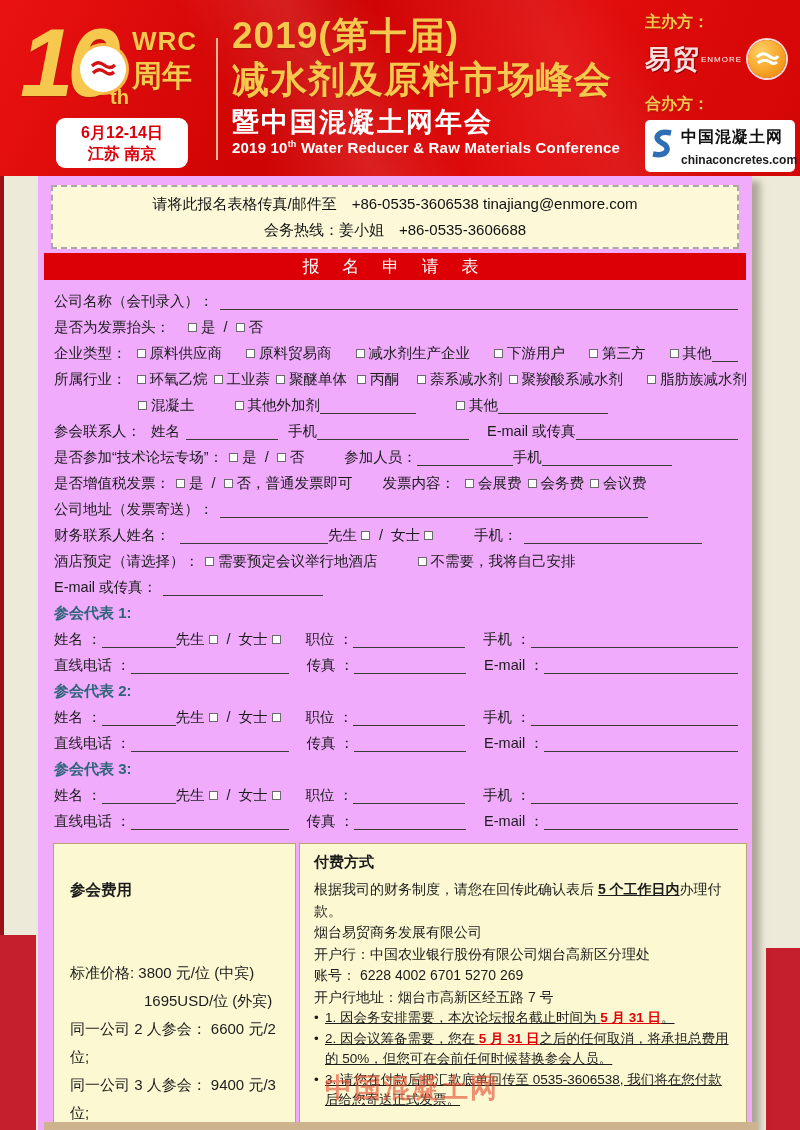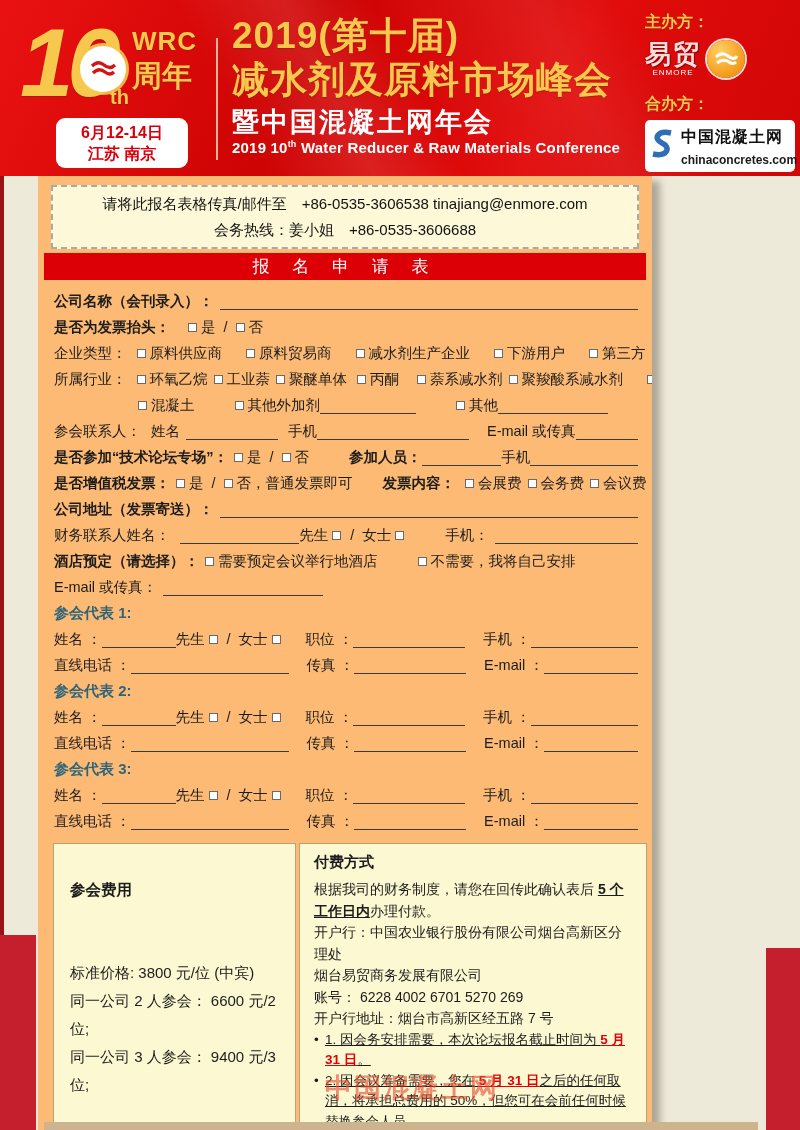--- a/index.html
+++ b/index.html
@@ -38,54 +38,54 @@
   }
   .hdr-divider { position:absolute; left:216px; top:38px; width:2px; height:122px; background:rgba(255,238,205,.75); }
   .titles { position:absolute; left:232px; top:14px; width:402px; }
   .t1 { font-size:37px; line-height:44px; font-weight:900; letter-spacing:1px; }
   .t2 { margin-top:4px; font-size:27px; line-height:32px; font-weight:bold; color:#fff; letter-spacing:2px; }
   .t3 { margin-top:1px; font-size:15px; font-weight:bold; color:#fff; letter-spacing:.2px; }
   .t3 sup { font-size:9px; }
   .hosts { position:absolute; left:645px; top:12px; width:150px; }
   .hlabel { font-size:16px; font-weight:bold; }
   .hlogo-row { margin-top:5px; display:flex; align-items:center; gap:6px; height:42px; }
-  .yimao { display:inline-flex; flex-direction:column; align-items:center; line-height:1; }
+  .yimao { display:inline-flex; flex-direction:row; align-items:center; line-height:1; }
   .yimao .ym-cn { font-size:26px; font-weight:900; color:#ffdddd;
     text-shadow:0 0 2px #8f0000, 1px 1px 0 #8f0000; letter-spacing:2px; }
   .yimao .ym-en { font-size:8px; color:#fff; letter-spacing:1px; margin-top:2px; }
   .orange-circle { width:38px; height:38px; border-radius:50%;
     background:radial-gradient(circle at 35% 30%, #ffcf66, #f59d1d 65%, #e0821a);
     display:flex; align-items:center; justify-content:center; box-shadow:0 0 0 2px rgba(255,255,255,.85); }
   .cohost { margin-top:14px; }
   .ccbox { margin-top:5px; width:150px; height:52px; background:#fff; border-radius:5px;
     display:grid; grid-template-columns:30px 1fr; grid-template-rows:28px 18px; align-items:center;
     padding:3px 4px; column-gap:2px; }
   .cc-cn { font-size:16px; font-weight:900; color:#111; letter-spacing:1px; }
   .cc-url { grid-column:2; font-size:12px; font-weight:bold; color:#1b1b1b; }
   .s-mark { grid-row:1 / span 2; align-self:center; }
 
   
   .paper {
-    position:absolute; left:38px; top:176px; width:614px; height:954px; background:#fdba74;
+    position:absolute; left:38px; top:176px; width:714px; height:954px; background:#f0abfc;
     box-shadow:8px 5px 7px rgba(110,100,85,.5); overflow:hidden; z-index:4;
   }
   .contact-box {
     margin:9px 13px 4px 13px; height:64px; background:#fcf8d8; border:2px dashed #a9a9a9;
     display:flex; flex-direction:column; align-items:center; justify-content:center; gap:7px;
     font-size:15px; color:#111;
   }
   .title-bar {
     margin:3px 6px 0 6px; height:27px; background:#dc0006; color:#fff;
     font-size:17px; font-weight:normal; letter-spacing:9px;
     display:flex; align-items:center; justify-content:center;
   }
   
   .form { margin:8px 14px 0 16px; }
   .row { height:26px; display:flex; align-items:center; white-space:nowrap; font-size:14.5px; }
-  .b { font-weight:bold; }
+  .b { font-weight:normal; }
   .bl { display:inline-block; border-bottom:1px solid #3a3a3a; height:15px; align-self:flex-end; margin-bottom:4px; }
   .grow { flex:1 1 auto; }
   .cb { display:inline-block; width:9px; height:9px; border:1px solid #6a6a6a; margin-right:4px; flex:none; background:#fff; }
   .cb.after { margin:0 1px 0 4px; }
   .opt { display:inline-flex; align-items:center; }
   .sep { margin:0 8px; }
   .gap6{margin-left:6px;} .gap10{margin-left:10px;} .gap14{margin-left:6px;} .gap18{margin-left:18px;}
   .gap24{margin-left:24px;} .gap30{margin-left:30px;} .gap40{margin-left:40px;}
   .indent { margin-left:84px; }
   .del-head { color:#2e647a; font-weight:bold; font-size:15px; }
@@ -448,31 +448,32 @@
         <span class="gap18">E-mail ：</span>
         <span class="bl grow"></span>
       </div>
     </div>
 
     <div class="bottom">
       <aside class="fee-box">
         <div class="fee-title">参会费用</div>
         <div class="fee-lines">
           <div>标准价格: 3800 元/位 (中宾)</div>
+          <div class="fee-indent">1695USD/位 (外宾)</div>
           <div>同一公司 2 人参会： 6600 元/2 位;</div>
           <div>同一公司 3 人参会： 9400 元/3 位;</div>
         </div>
 
       </aside>
 
       <section class="pay-box">
         <div class="pay-title">付费方式</div>
         <div class="pay-line"><span>根据我司的财务制度，请您在回传此确认表后 </span><span class="hl-b">5 个工作日内</span><span>办理付款。</span></div>
+        <div class="pay-line">烟台易贸商务发展有限公司</div>
         <div class="pay-line">开户行：中国农业银行股份有限公司烟台高新区分理处</div>
-        <div class="pay-line">烟台易贸商务发展有限公司</div>
         <div class="pay-line">账号： 6228 4002 6701 5270 269</div>
         <div class="pay-line">开户行地址：烟台市高新区经五路 7 号</div>
         <ul class="notes">
           <li><span class="nt">1. 因会务安排需要，本次论坛报名截止时间为 </span><span class="hl">5 月 31 日</span><span class="nt">。</span></li>
           <li><span class="nt">2. 因会议筹备需要，您在 </span><span class="hl">5 月 31 日</span><span class="nt">之后的任何取消，将承担总费用的 50%，但您可在会前任何时候替换参会人员。</span></li>
           <li><span class="nt">3. 请您在付款后把汇款底单回传至 0535-3606538, 我们将在您付款后给您寄送正式发票。</span></li>
 
         </ul>
       </section>
     </div>

